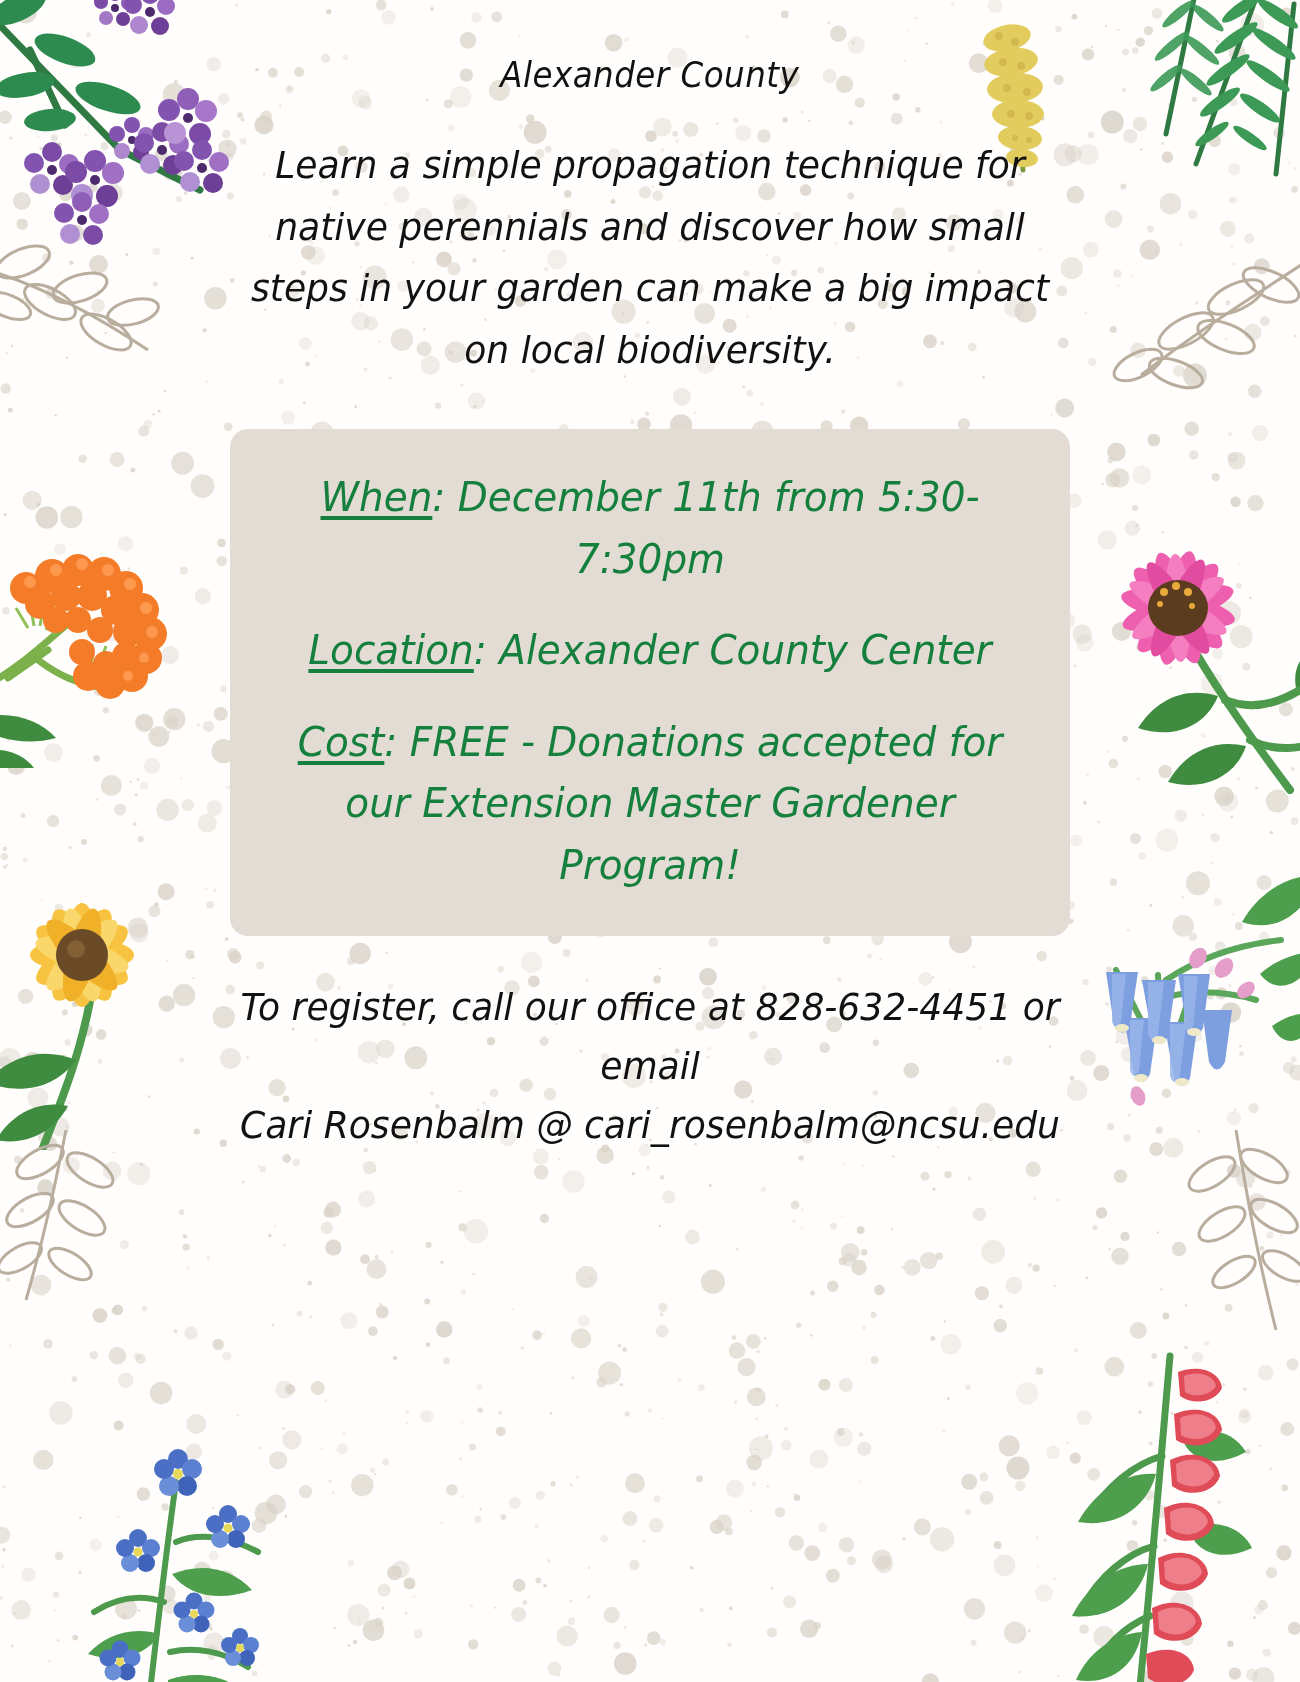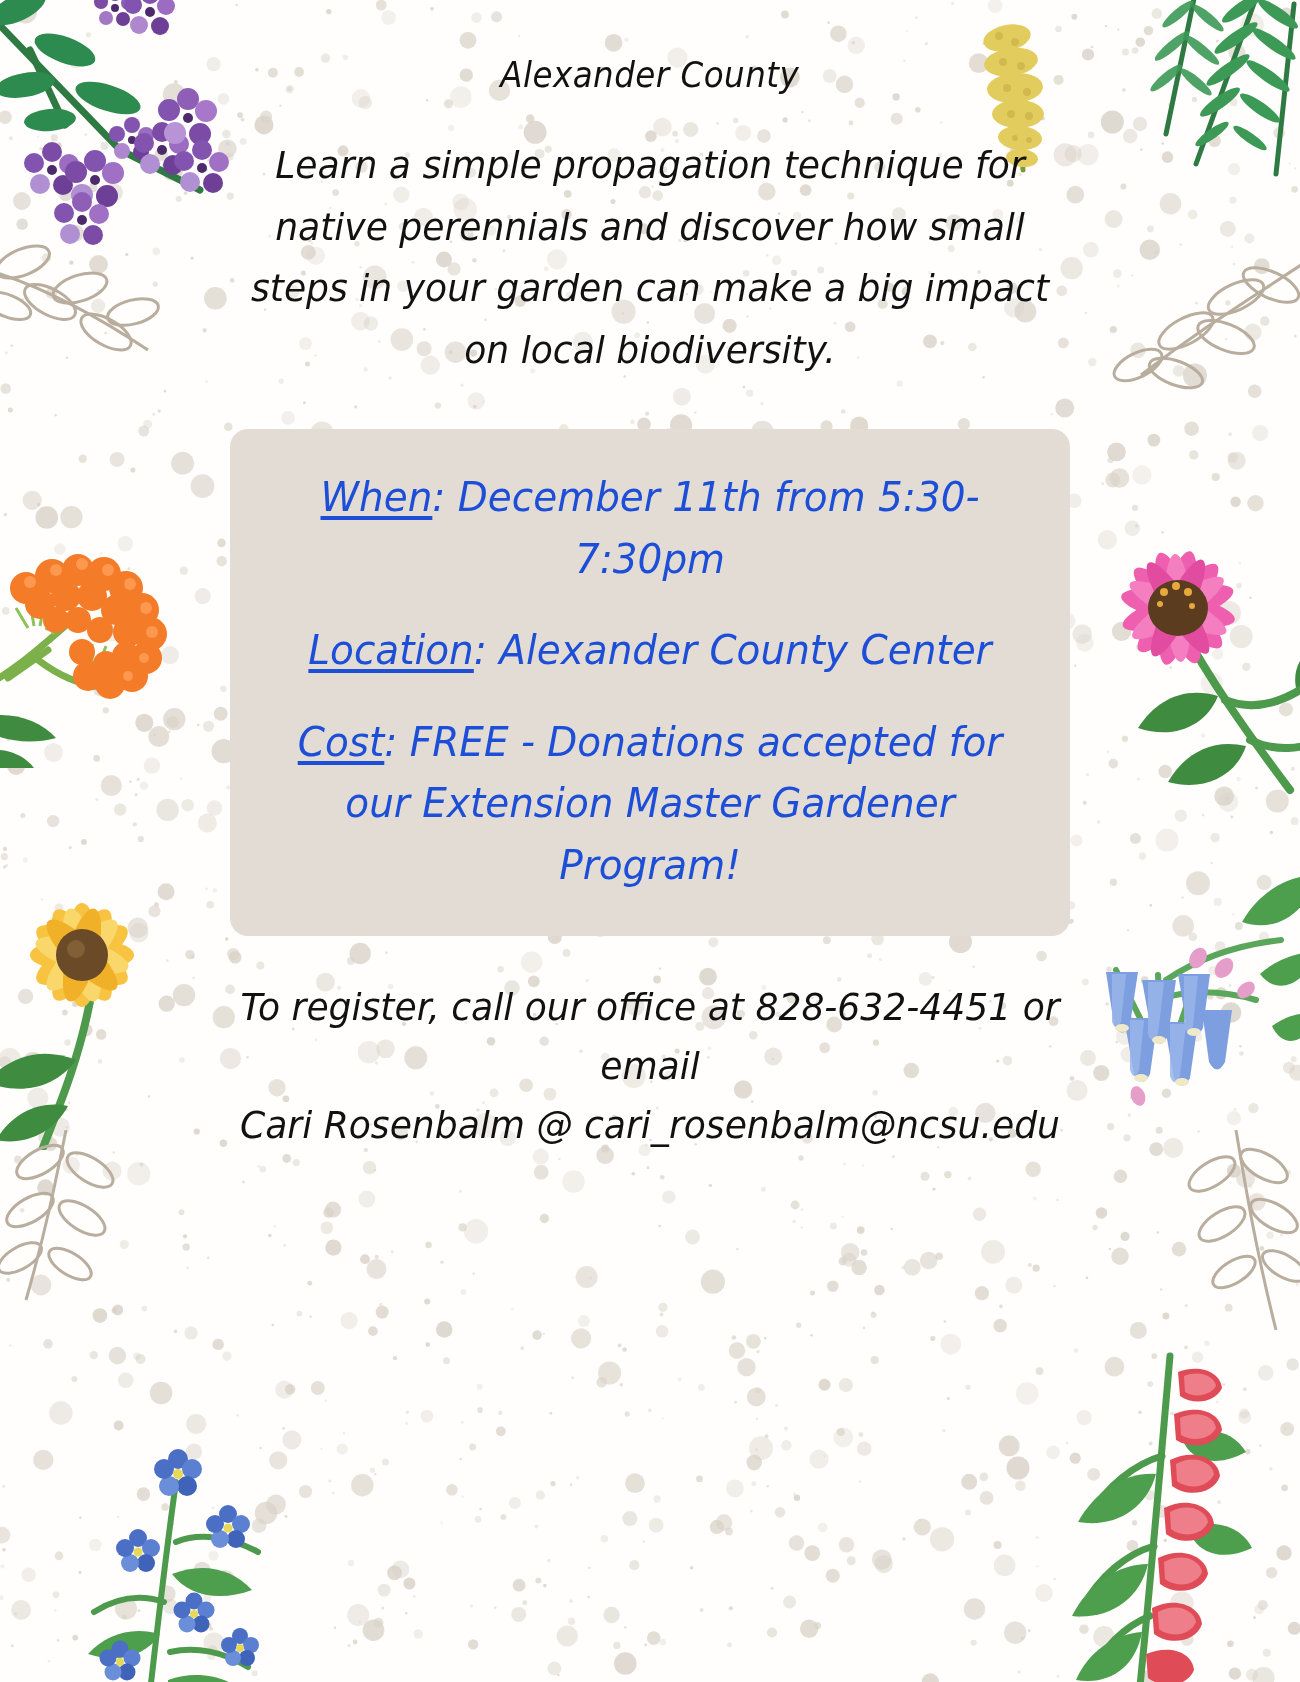--- a/index.html
+++ b/index.html
@@ -77,21 +77,21 @@
     margin-top:48px;
     width:840px;
     background:#e2dcd5;
     border-radius:18px;
     padding:38px 46px 40px;
     text-align:center;
     font-family:"DejaVu Sans", sans-serif;
     font-style:italic;
     font-size:41px;
     line-height:1.5;
-    color:#1d4ed8;
+    color:#15803d;
   }
   .detail-row { margin-bottom:30px; transform:scaleX(0.95); }
   .detail-row:last-child { margin-bottom:0; }
   .detail-key { text-decoration:underline; text-decoration-thickness:4px; text-underline-offset:5px; }
 
   .register {
     width:880px;
     margin-top:42px;
     text-align:center;
     font-family:"DejaVu Sans", sans-serif;

